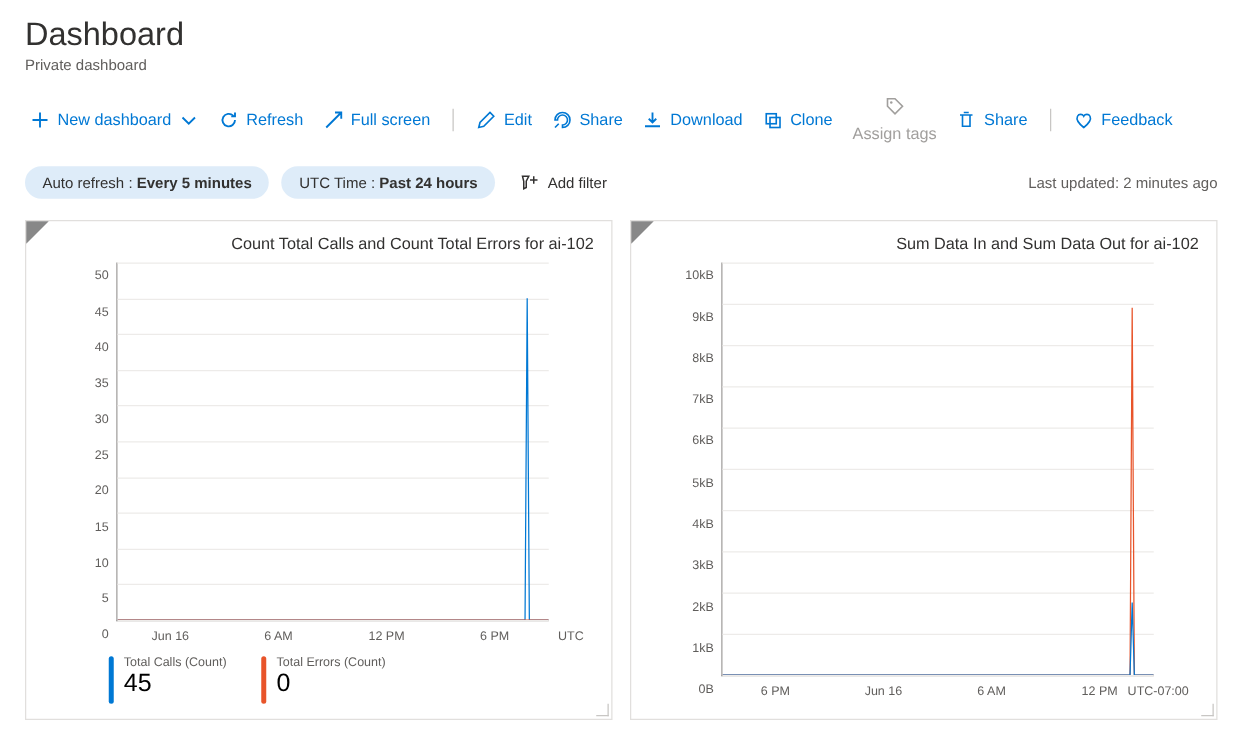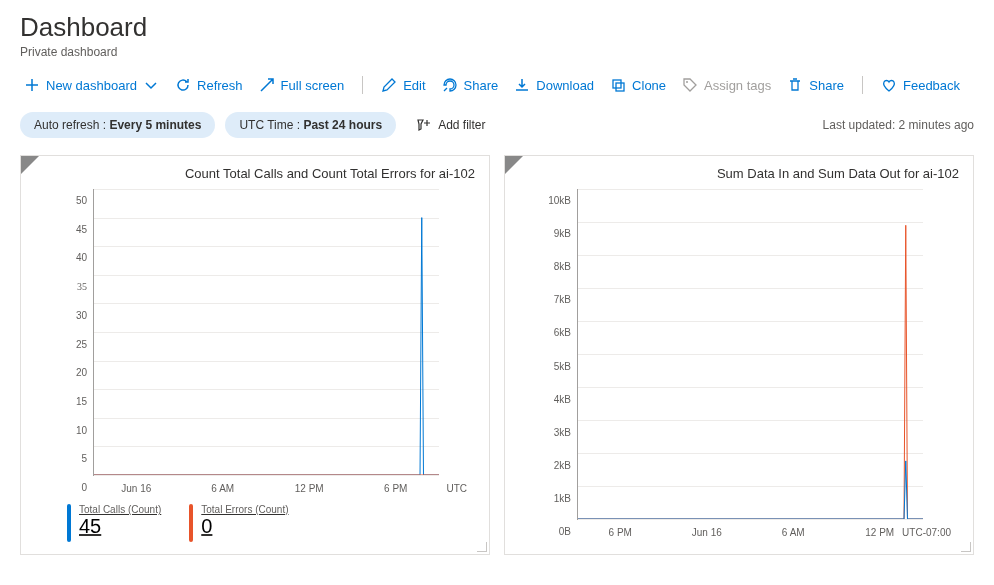--- a/index.html
+++ b/index.html
@@ -19,21 +19,21 @@
   .chev { font-size: 14px; color: #323130; }
   .toolbar {
     display: flex; align-items: center; gap: 8px;
     margin-top: 14px; flex-wrap: nowrap;
   }
   .tbtn {
     display: inline-flex; align-items: center; gap: 6px;
     color: #0078d4; font-size: 13px; cursor: pointer;
     padding: 4px 4px; white-space: nowrap;
   }
-  .tbtn.disabled { color: #a19f9d; }
+  .tbtn.disabled { color: #a19f9d; flex-direction: column; }
   .sep { width: 1px; height: 18px; background: #c8c6c4; margin: 0 6px; }
   .icon { display: inline-flex; align-items: center; justify-content: center; width: 16px; height: 16px; }
   .icon svg { width: 16px; height: 16px; }
   .pillrow { display: flex; align-items: center; gap: 10px; margin-top: 14px; }
   .pill {
     background: #deecf9; border-radius: 16px; padding: 6px 14px;
     font-size: 12px; color: #323130; cursor: pointer;
   }
   .pill .bold { font-weight: 600; }
   .pill-plain {
@@ -69,21 +69,21 @@
     position: absolute; right: calc(100% - 24px); font-size: 10px;
     color: #605e5c; transform: translateY(50%); text-align: right; width: 38px;
   }
   .xtick {
     position: absolute; bottom: 4px; font-size: 10px; color: #605e5c;
     transform: translateX(-50%);
   }
   .xunit {
     position: absolute; bottom: 4px; right: 0; font-size: 10px; color: #605e5c;
   }
-  .legend-row { display: flex; gap: 28px; margin-top: 6px; margin-left: 32px; text-decoration: underline; }
+  .legend-row { display: flex; gap: 28px; margin-top: 6px; margin-left: 52px; }
   .legend-item { display: flex; gap: 8px; align-items: flex-start; }
   .legend-bar { width: 4px; height: 38px; border-radius: 2px; }
   .legend-text { display: flex; flex-direction: column; }
   .legend-label { font-size: 10px; color: #605e5c; }
   .legend-value { font-size: 20px; font-weight: 400; color: #000; }
   .legend-value .unit { font-size: 12px; }
   .resize-grip {
     position: absolute; right: 2px; bottom: 2px; width: 10px; height: 10px;
   }
   .resize-grip::before, .resize-grip::after {
@@ -238,21 +238,21 @@
               <polyline points="0,100 100,100" fill="none" stroke="#e8542a" stroke-width="1" vector-effect="non-scaling-stroke"></polyline>
             </svg>
           </div>
           <div class="ytick" style="top: calc(100% - 22px);">0</div>
           <div class="ytick" style="top: calc(90% - 19.4px);">5</div>
           <div class="ytick" style="top: calc(80% - 16.8px);">10</div>
           <div class="ytick" style="top: calc(70% - 14.2px);">15</div>
           <div class="ytick" style="top: calc(60% - 11.6px);">20</div>
           <div class="ytick" style="top: calc(50% - 9px);">25</div>
           <div class="ytick" style="top: calc(40% - 6.4px);">30</div>
-          <div class="ytick" style="top: calc(30% - 3.8px); font-family: Liberation Serif, serif;">35</div>
+          <div class="ytick" style="top: calc(30% - 3.8px);">35</div>
           <div class="ytick" style="top: calc(20% - 1.2px);">40</div>
           <div class="ytick" style="top: calc(10% + 1.4px);">45</div>
           <div class="ytick" style="top: calc(0% + 4px);">50</div>
           <div class="xtick" style="left: calc(12.5% + 22.75px);">Jun 16</div>
           <div class="xtick" style="left: calc(37.5% + 8.25px);">6 AM</div>
           <div class="xtick" style="left: calc(62.5% - 6.25px);">12 PM</div>
           <div class="xtick" style="left: calc(87.5% - 20.75px);">6 PM</div>
           <div class="xunit">UTC</div>
         </div>
       <div class="legend-row" id="legend0">

